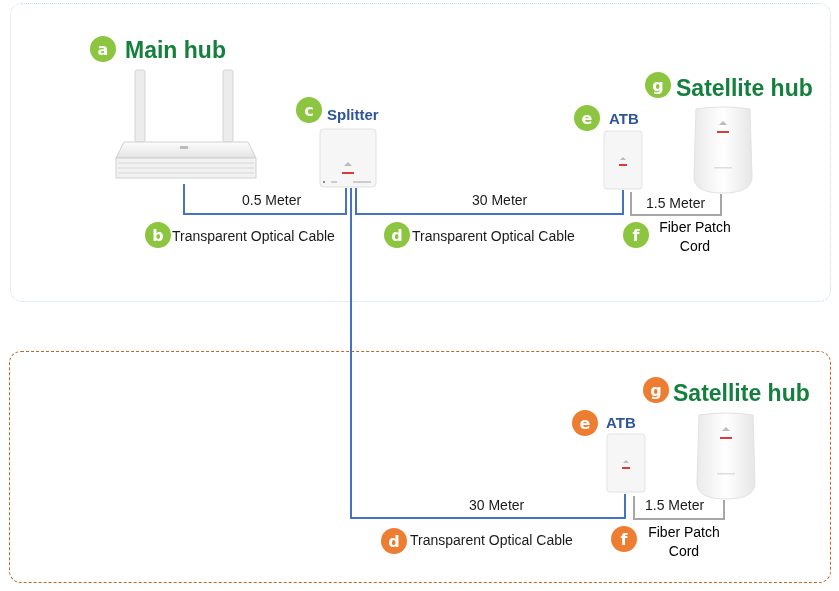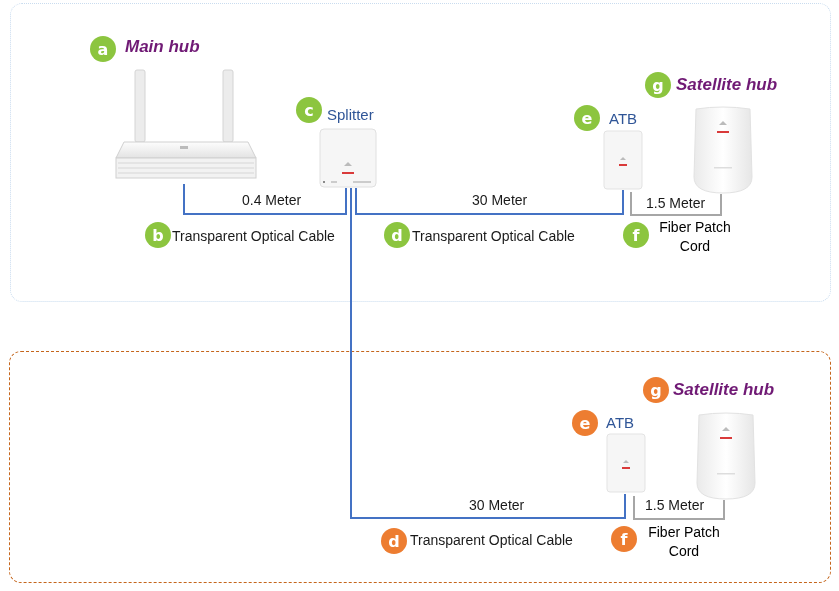--- a/index.html
+++ b/index.html
@@ -19,22 +19,22 @@
 
   .badge {
     position: absolute; width: 26px; height: 26px; border-radius: 50%;
     color: #fff; font-weight: bold; font-size: 16px;
     display: flex; align-items: center; justify-content: center;
     font-family: "DejaVu Sans", sans-serif;
   }
   .badge.green { background: #8cc53f; }
   .badge.orange { background: #ed7d31; }
 
-  .title-black { position: absolute; font-weight: bold; font-size: 17px; color: #701a75; white-space: nowrap; font-style: italic; }
-  .title-blue { position: absolute; font-weight: normal; font-size: 15px; color: #2f5597; white-space: nowrap; }
+  .title-black { position: absolute; font-weight: bold; font-size: 23px; color: #15803d; white-space: nowrap; }
+  .title-blue { position: absolute; font-weight: bold; font-size: 15px; color: #2f5597; white-space: nowrap; }
   .lbl { position: absolute; font-size: 14px; color: #1a1a1a; white-space: nowrap; }
   .lbl-c { position: absolute; font-size: 14px; color: #000000; text-align: center; line-height: 19px; }
 
   .cable { position: absolute; background: #4472c4; }
   .patch { position: absolute; background: #a6a6a6; }
 
   svg { position: absolute; overflow: visible; }
 </style>
 </head>
 <body>
@@ -92,21 +92,21 @@
   </defs>
   <path d="M4 2 Q31 -2 58 2 L60 70 Q60 86 31 86 Q2 86 2 70 Z" fill="url(#sg)" stroke="#e2e2e2"></path>
   <path d="M27 18 l4 -4 l4 4 z" fill="#bbb"></path>
   <rect x="25" y="24" width="12" height="2" fill="#d93a3a"></rect>
   <rect x="22" y="60" width="18" height="1.5" fill="#ddd"></rect>
 </svg>
 
 <div class="cable" style="left:183px; top:184px; width:2px; height:31px;"></div>
 <div class="cable" style="left:183px; top:213px; width:164px; height:2px;"></div>
 <div class="cable" style="left:345px; top:188px; width:2px; height:27px;"></div>
-<div class="lbl" style="left:242px; top:192px;">0.4 Meter</div>
+<div class="lbl" style="left:242px; top:192px;">0.5 Meter</div>
 <div class="badge green" style="left:145px; top:222px;">b</div>
 <div class="lbl" style="left:172px; top:228px;">Transparent Optical Cable</div>
 
 <div class="cable" style="left:355px; top:188px; width:2px; height:27px;"></div>
 <div class="cable" style="left:355px; top:213px; width:269px; height:2px;"></div>
 <div class="cable" style="left:622px; top:190px; width:2px; height:25px;"></div>
 <div class="lbl" style="left:472px; top:192px;">30 Meter</div>
 <div class="badge green" style="left:384px; top:222px;">d</div>
 <div class="lbl" style="left:412px; top:228px;">Transparent Optical Cable</div>
 

